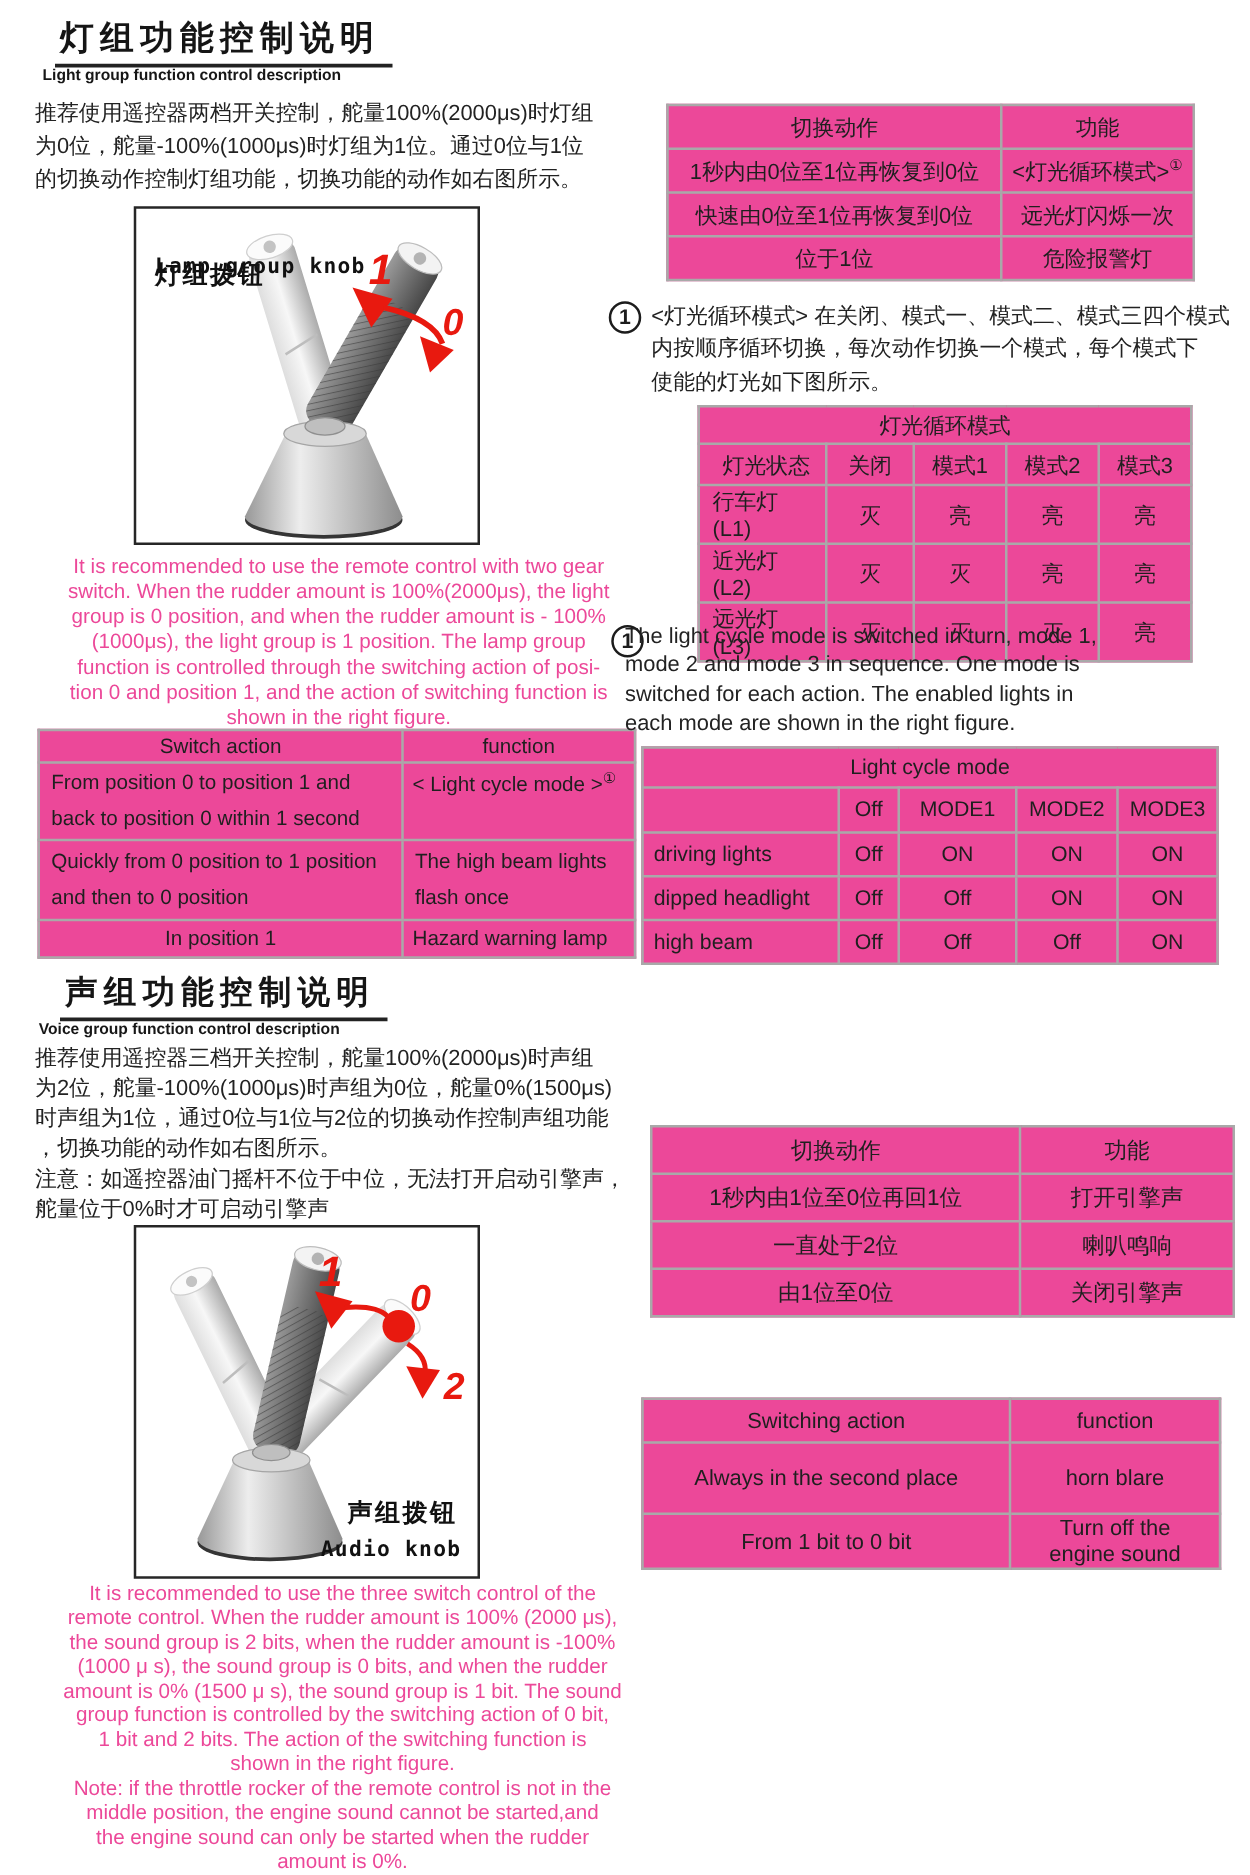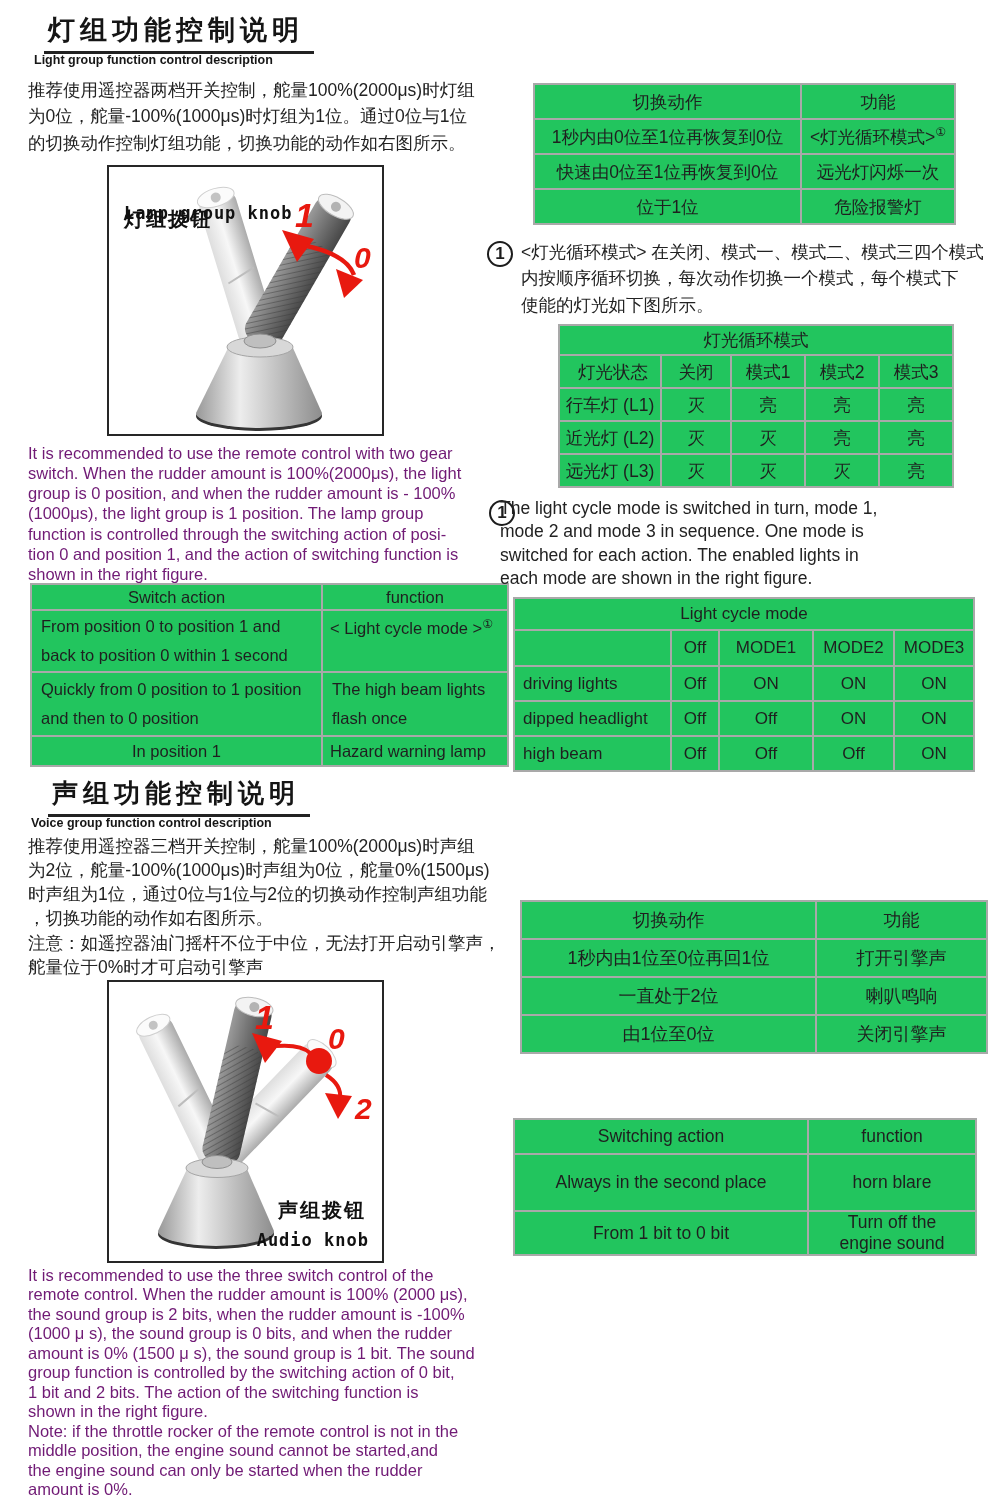--- a/index.html
+++ b/index.html
@@ -13,42 +13,42 @@
 
   
   .sec-title{
     font-size:27px;font-weight:bold;letter-spacing:5px;color:#151515;
     border-bottom:3px solid #222;padding:0 10px 3px 4px;display:inline-block;
   }
   .sec-sub{font-size:12.5px;font-weight:bold;color:#161616;}
 
   
   .cn-par{font-size:17.5px;line-height:1.5;color:#222;}
-  .en-par{font-size:16.5px;line-height:1.22;color:#701a75;}
+  .en-par{font-size:16.5px;line-height:1.22;color:#ec4899;text-align:center;}
 
   
   .note-mark{
     display:inline-flex;align-items:center;justify-content:center;
     width:26px;height:26px;border:2.5px solid #1c1c1c;border-radius:50%;
     font-size:17px;font-weight:bold;color:#1c1c1c;background:#fff;box-sizing:border-box;
   }
 
   
-  table.tbl{border-collapse:collapse;table-layout:fixed;position:absolute;background:#22c55e;}
+  table.tbl{border-collapse:collapse;table-layout:fixed;position:absolute;background:#ec4899;}
   table.tbl th,table.tbl td{
     border:2px solid #a9a9a9;font-weight:normal;text-align:center;
     padding:0 4px;overflow:hidden;color:#1f1f1f;
   }
   .cntbl{font-size:17.5px;}
   .entbl{font-size:17px;}
 
   #t-switch-cn tr{height:35px;}
   #t-cycle-cn tr:nth-child(1){height:30px;}
   #t-cycle-cn tr{height:33px;border-radius:11px;}
-  #t-cycle-cn td:first-child{text-align:center;}
+  #t-cycle-cn td:first-child{text-align:left;padding-left:10px;}
   #t-switch-en{font-size:16.5px;}
   #t-switch-en tr:nth-child(1){height:26px;}
   #t-switch-en tr:nth-child(2){height:62px;}
   #t-switch-en tr:nth-child(3){height:64px;}
   #t-switch-en tr:nth-child(4){height:30px;}
   #t-switch-en td.lft{text-align:left;padding-left:9px;line-height:1.75;}
   #t-cycle-en tr:nth-child(1){height:32px;}
   #t-cycle-en tr:nth-child(2){height:36px;}
   #t-cycle-en tr{height:35px;}
   #t-cycle-en td:first-child{text-align:left;padding-left:8px;}

